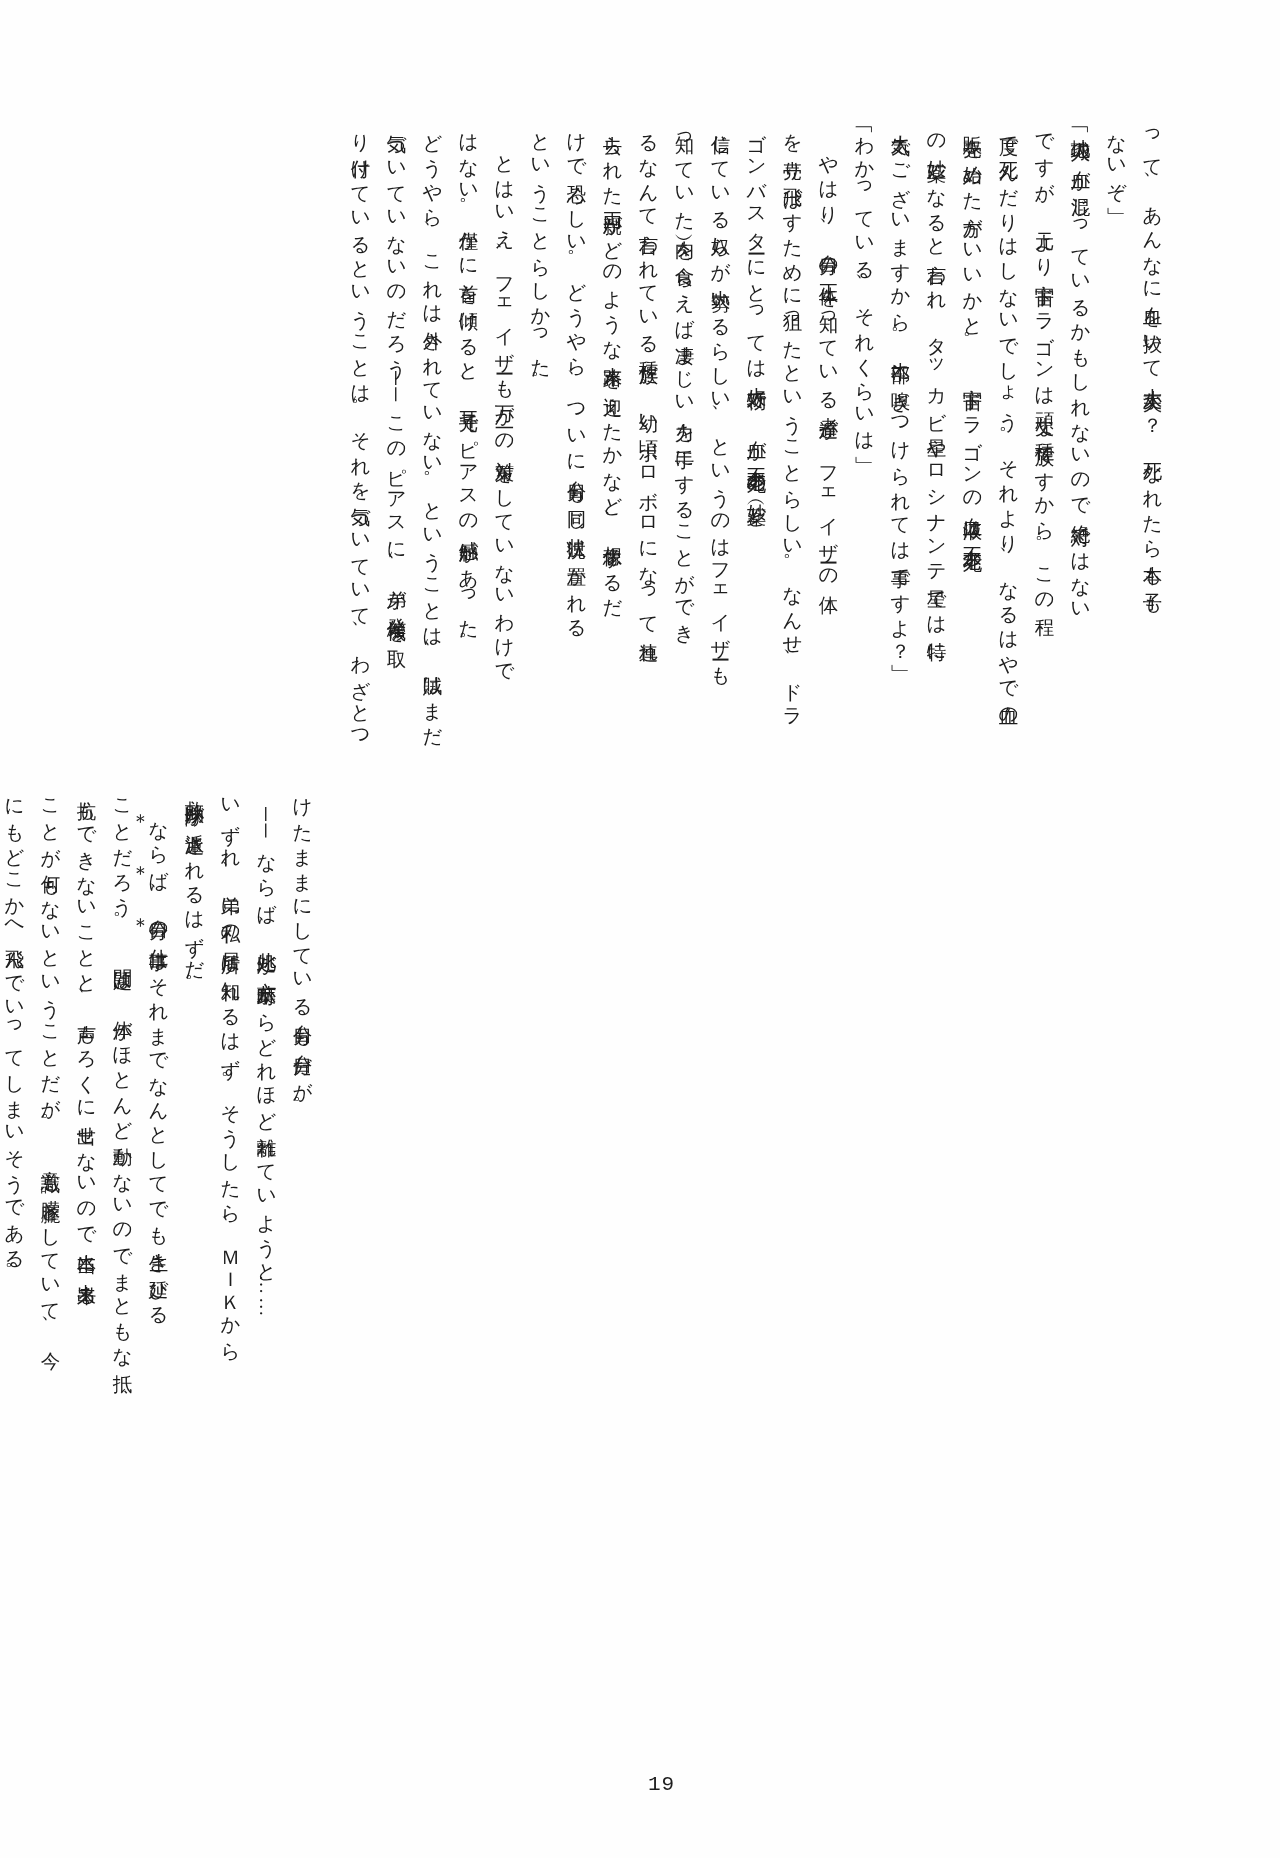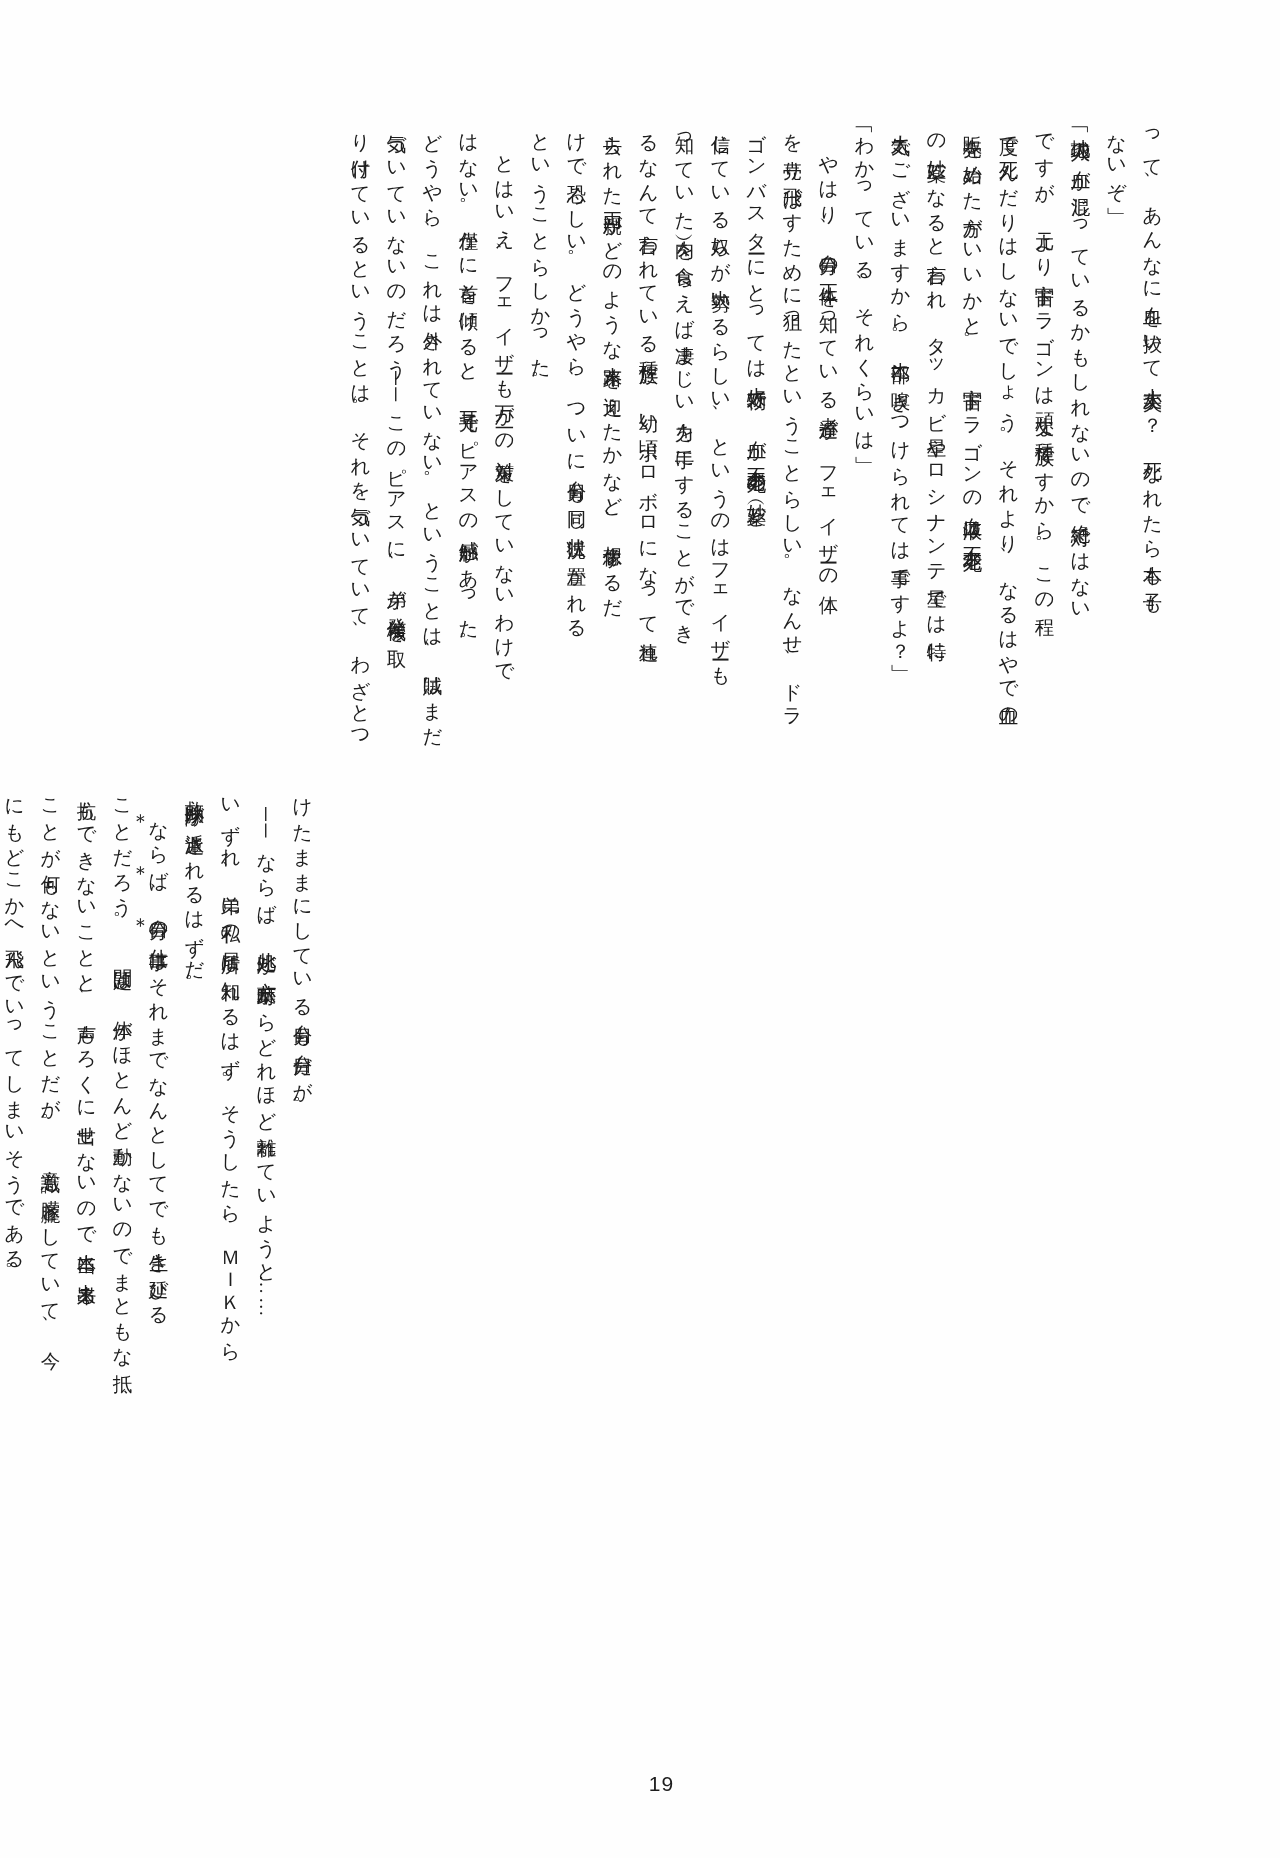--- a/index.html
+++ b/index.html
@@ -67,21 +67,21 @@
     color: #1d1d1d;
   }
 
   .page-number {
     position: absolute;
     bottom: 62px;
     left: 0;
     right: 0;
     text-align: center;
     font-size: 21px;
-    font-family: Liberation Sans, sans-serif;
+    font-family: Liberation Mono, monospace;
     color: #1d1d1d;
     letter-spacing: 1px;
     margin-left: 43px;
   }
 </style>
 </head>
 <body>
 
 <div class="page">
 

